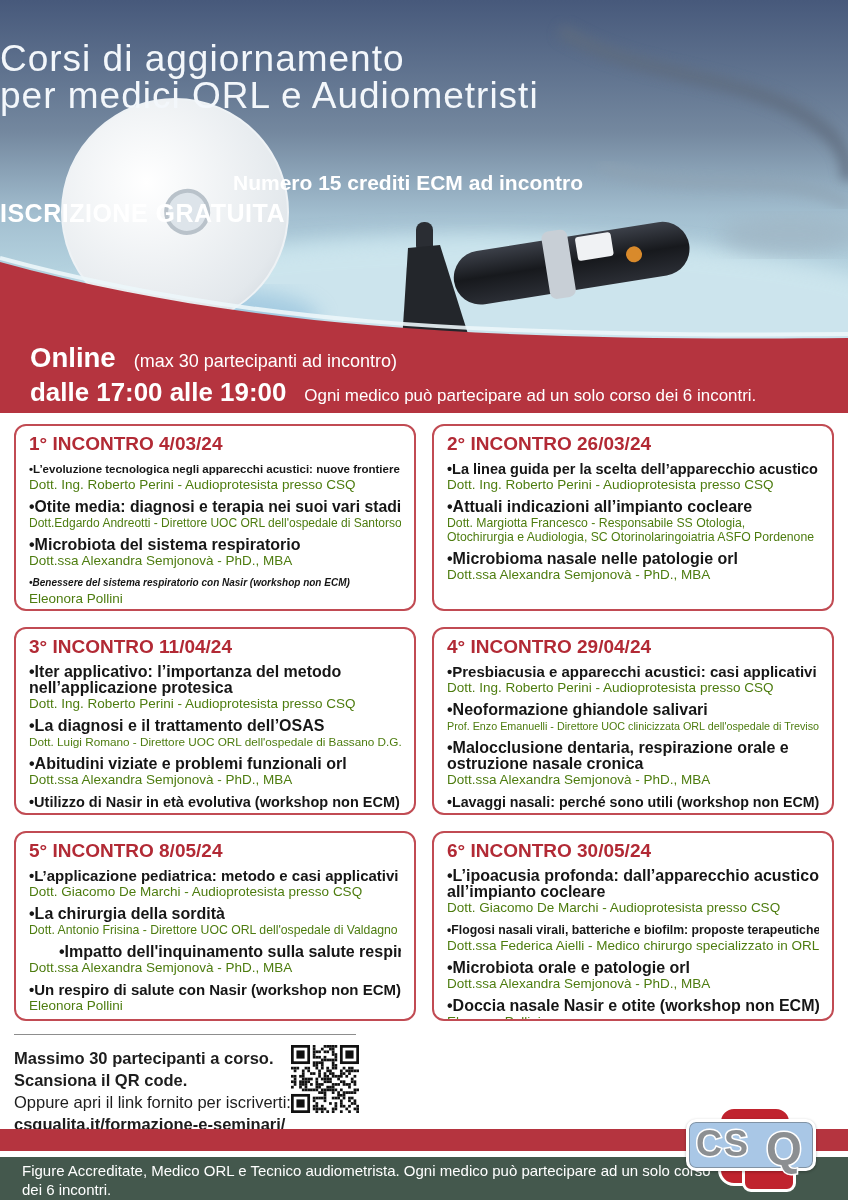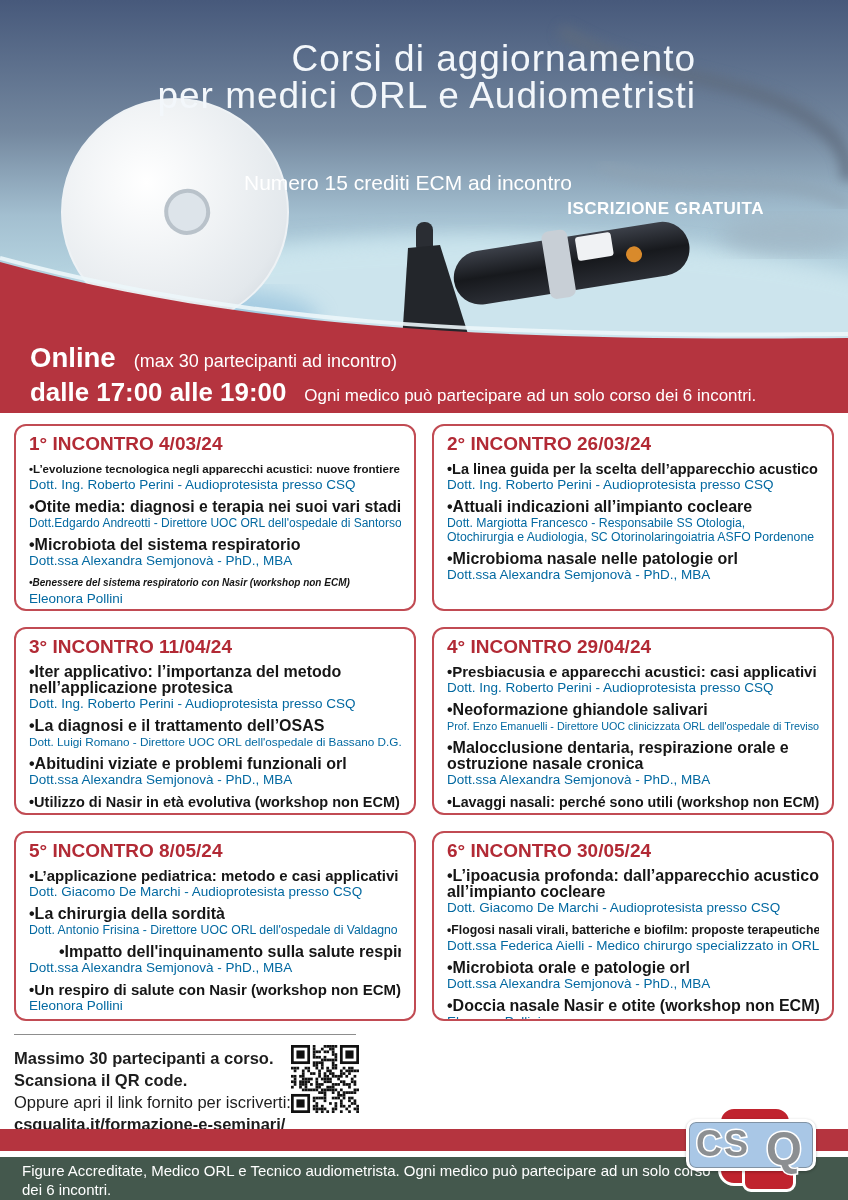--- a/index.html
+++ b/index.html
@@ -4,45 +4,45 @@
 <style>
   html,body { margin:0; padding:0; background:#ffffff; }
   .page {
     position:relative; width:848px; height:1200px; overflow:hidden;
     font-family:"Liberation Sans", sans-serif; background:#ffffff;
   }
 
   
   .hero { position:absolute; top:0; left:0; width:848px; height:413px; }
   .hero svg { display:block; }
-  .hero-title { position:absolute; top:40px; left:0; width:676px; text-align:right;
-    color:#f3f7fb; font-size:37px; line-height:37px; letter-spacing:1px; font-weight:normal;padding-left:20px; }
+  .hero-title { position:absolute; top:40px; left:0; width:676px; text-align:left;
+    color:#f3f7fb; font-size:37px; line-height:37px; letter-spacing:1px; font-weight:normal; }
   .hero-credits { position:absolute; top:171px; left:0; width:816px; text-align:center;
-    color:#ffffff; font-weight:normal; font-size:21px; }
-  .hero-free { position:absolute; top:199px; left:0; width:764px; text-align:right;
-    color:#ffffff; font-weight:bold; font-size:17px; letter-spacing:.5px; }
+    color:#ffffff; font-weight:bold; font-size:21px; }
+  .hero-free { position:absolute; top:199px; left:0; width:764px; text-align:left;
+    color:#ffffff; font-weight:bold; font-size:25px; letter-spacing:.5px; }
 
   
   .banner-text { position:absolute; left:30px; top:342px; width:800px; color:#ffffff; }
   .banner-line { display:flex; align-items:baseline; gap:18px; white-space:pre; overflow:hidden; }
   .banner-line.l1 { font-size:17px; }
   .banner-line.l2 { font-size:16px; margin-top:4px; }
   .b-big { font-size:1.62em; font-weight:bold; }
   .b-small { font-size:1.06em; }
 
   
   .grid { position:absolute; top:424px; left:14px; width:820px;
     display:grid; grid-template-columns:1fr 1fr; column-gap:14px; row-gap:12px;
     grid-template-rows:187px 188px 190px;gap:16px; }
   .card { box-sizing:border-box; background:#fff; overflow:hidden;
     border:2px solid var(--border-red,#c14b53); border-radius:12px; padding:7px 13px 8px; }
   .card-title { margin:0; color:var(--title-red,#b22a35); font-size:19px; line-height:21px; font-weight:bold; }
   .item { margin-top:7px; }
   .topic { font-weight:bold; color:#161616; font-size:16px; line-height:16px; white-space:pre; overflow:hidden; }
-  .speaker { color:#0369a1; font-size:13.5px; line-height:14px; margin-top:1px; white-space:pre; overflow:hidden; }
+  .speaker { color:#4d7c0f; font-size:13.5px; line-height:14px; margin-top:1px; white-space:pre; overflow:hidden; }
 
   
   .register { position:absolute; top:1024px; left:14px; width:820px; height:102px; }
   .divider { width:342px; border-top:1px solid #8d8d8d; margin-top:10px; }
   .reg-block { margin-top:12px; }
   .reg-line { font-size:16.5px; color:#1d1d1d; line-height:22px; white-space:pre; }
   .reg-line.bold { font-weight:bold; }
   .reg-link { font-weight:bold; color:#1d1d1d; text-decoration:none; }
   .qr { position:absolute; left:277px; top:21px; width:68px; height:68px; }
 

